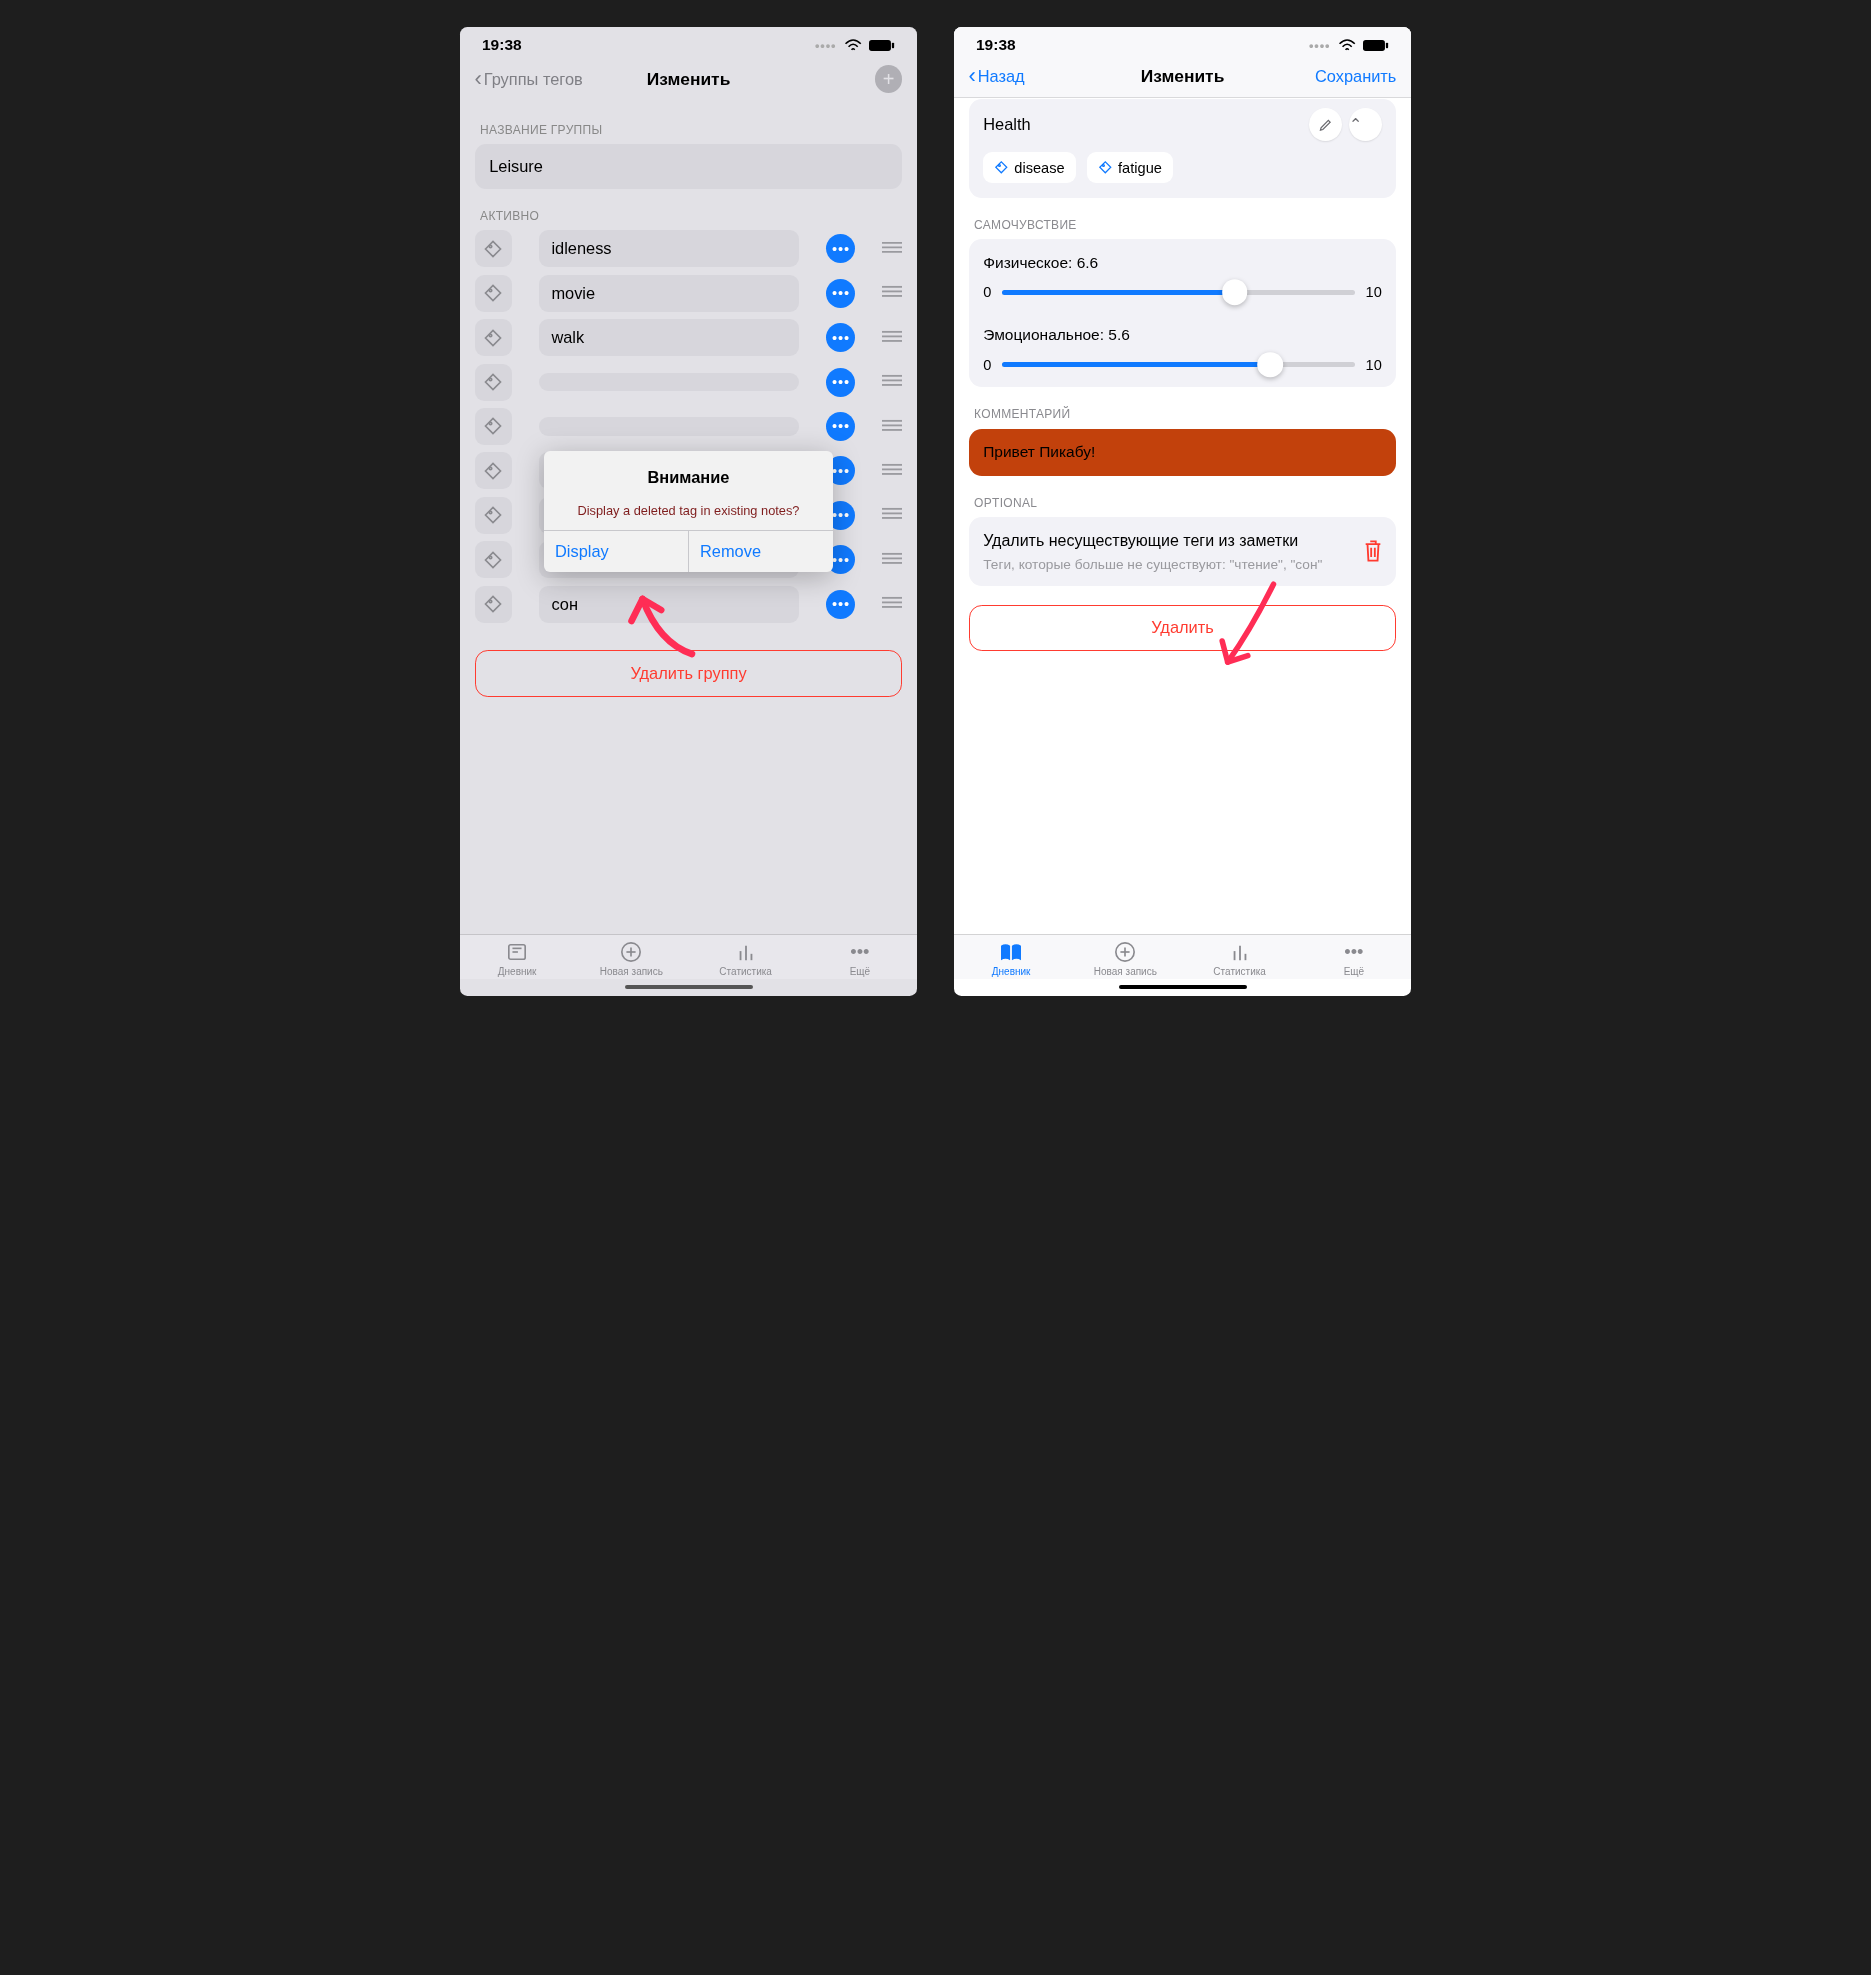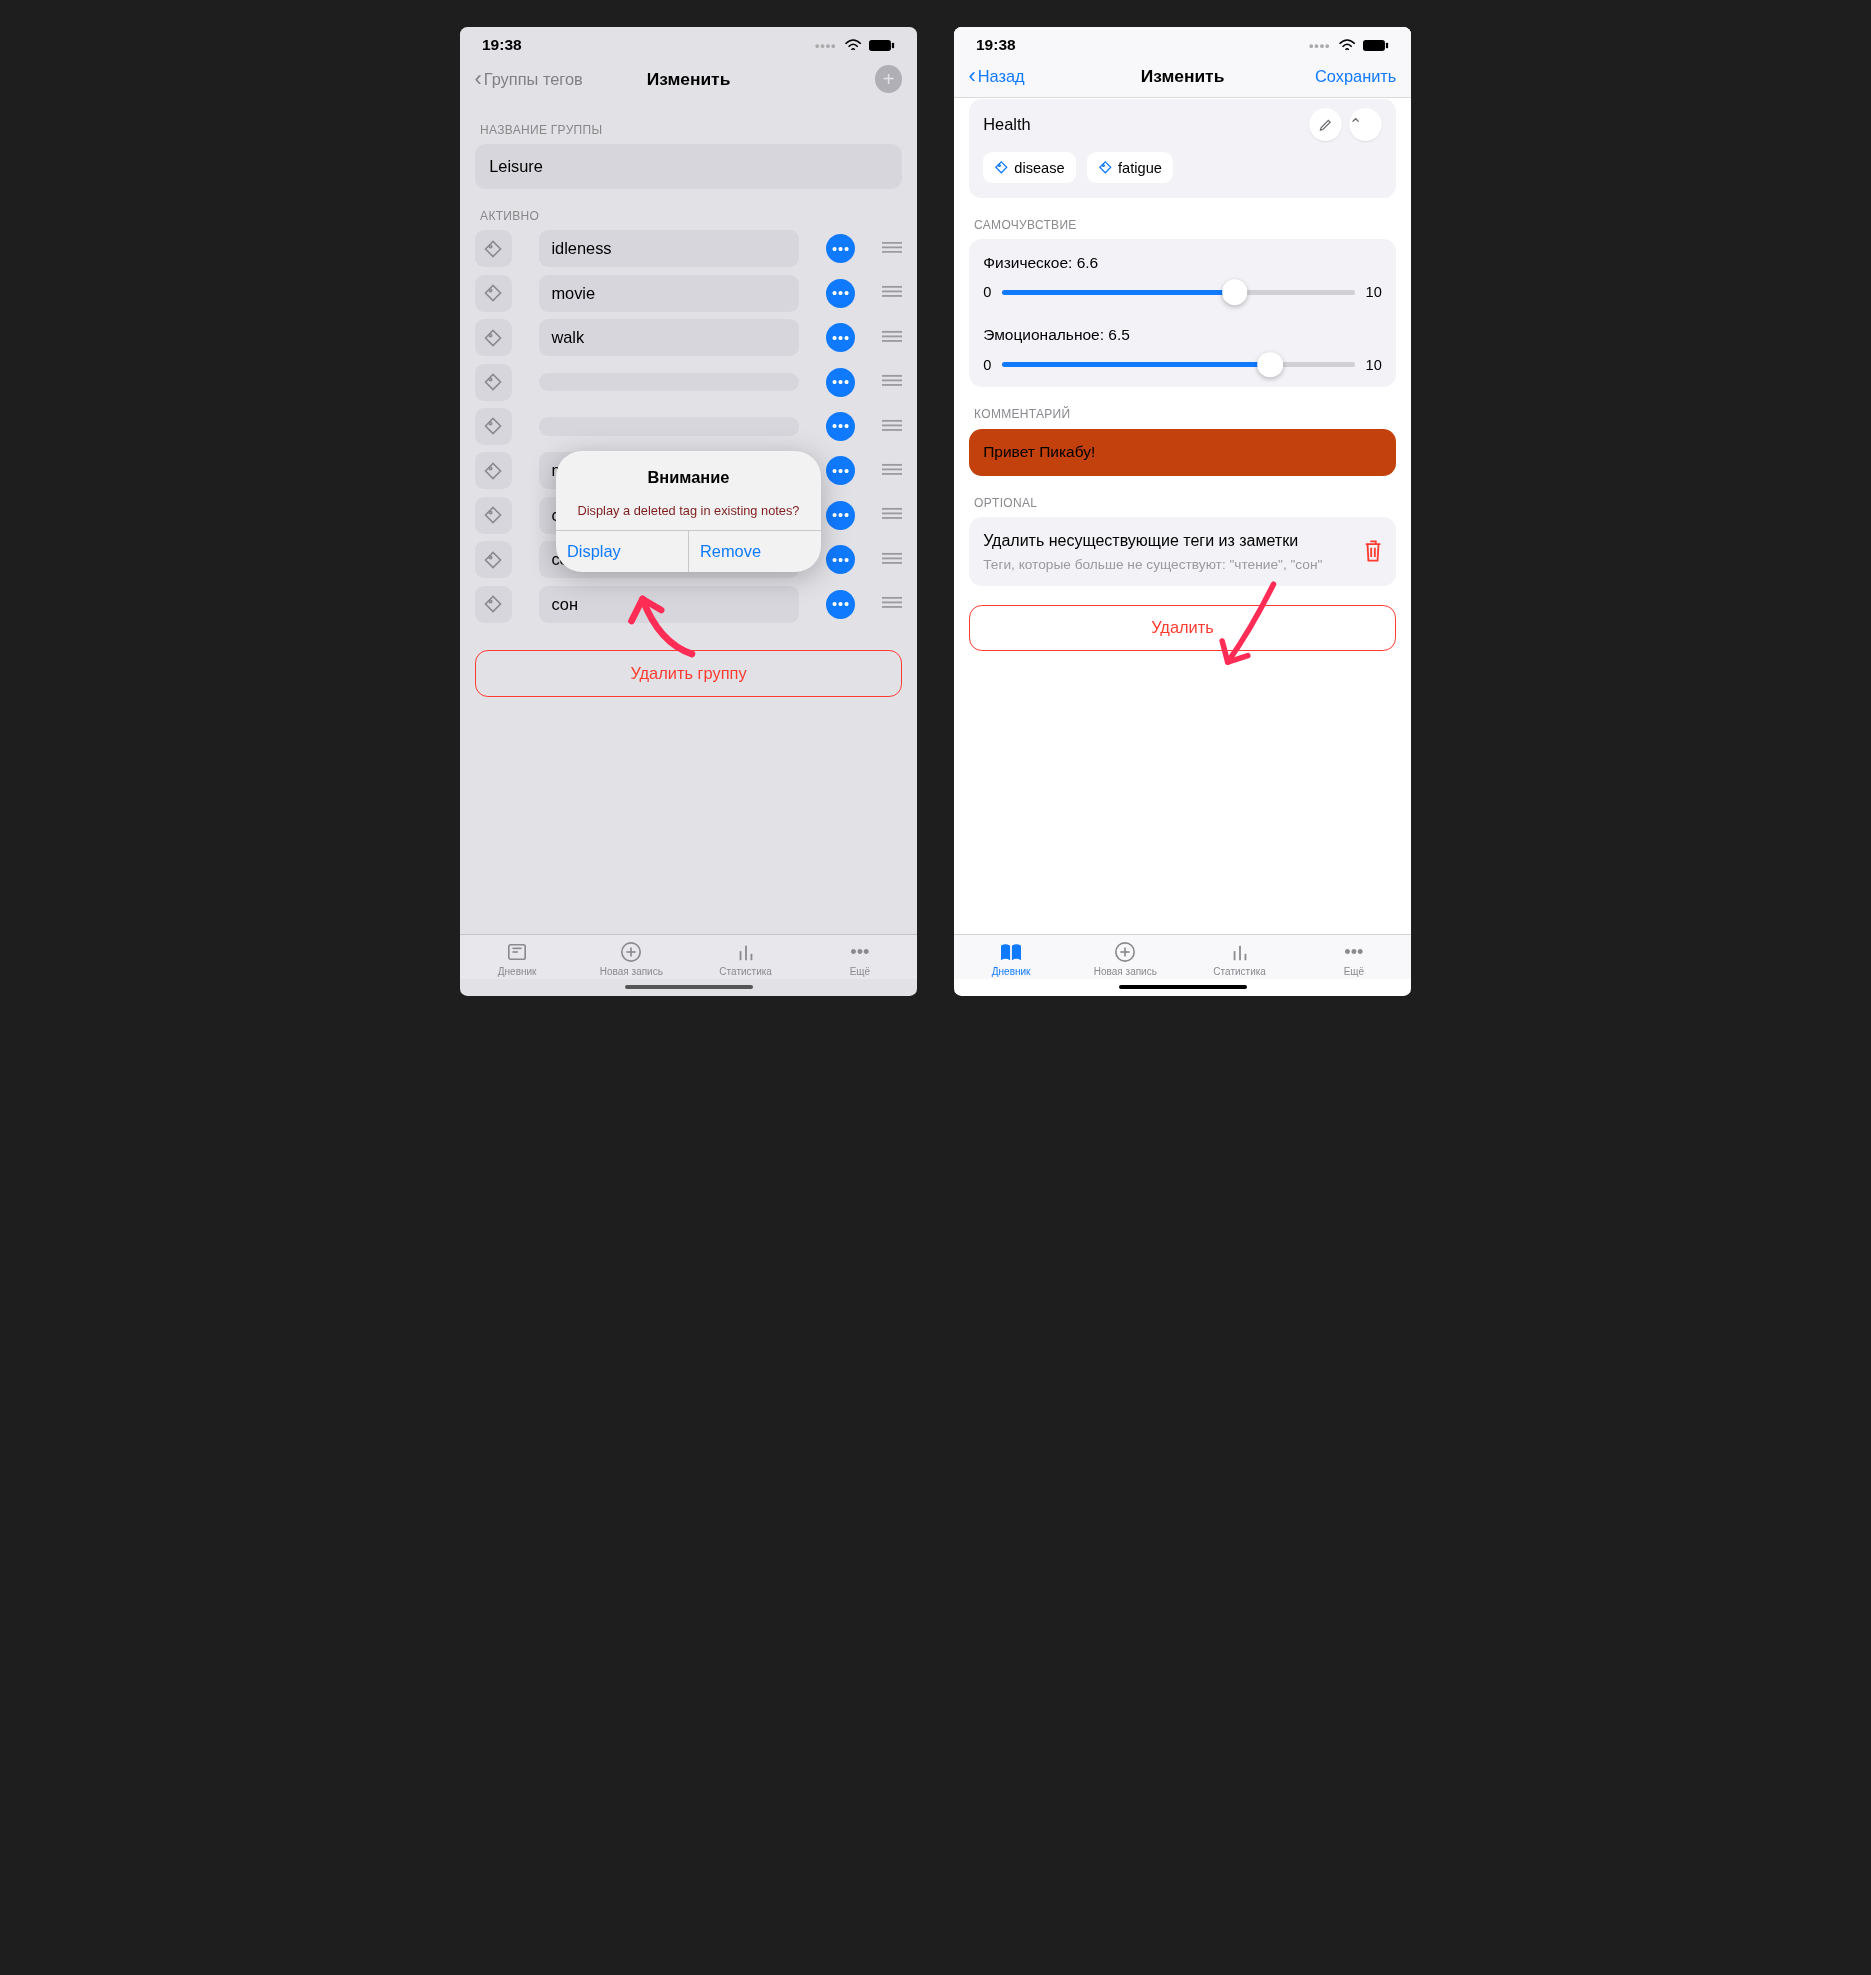--- a/index.html
+++ b/index.html
@@ -100,21 +100,21 @@
     margin-top:27.4px;
   }
 
   
   .overlay {
     position:absolute; inset:0; background:rgba(0,0,0,0.0);
     display:flex;align-items:center;justify-content:center;
     pointer-events:none;
   }
   .alert {
-    background:#f2f2f2;border-radius:26px;width:265px;
+    background:#f2f2f2;border-radius:6px;width:289px;
     box-shadow:0 5.5px 27.4px rgba(0,0,0,0.25);
     overflow:hidden;
   }
   .alert-header { padding:16.4px 16.4px 12.8px; text-align:center; }
   .alert-title { font-size:16.4px; font-weight:600; margin-bottom:3.7px; }
   .alert-msg { font-size:12.8px; color:#7f1d1d;margin-top:16px; }
   .alert-buttons { display:flex; border-top:0.5px solid #c8c8cc; }
   .alert-btn {
     flex:1; padding:11px; text-align:left; color:#107aff; font-size:16.4px;
   }
@@ -494,21 +494,21 @@
         <div class="slider-row">
           <span>0</span>
           <div class="slider-track">
             <div class="slider-fill" style="width:66%;"></div>
             <div class="slider-thumb" style="left:66%;"></div>
           </div>
           <span>10</span>
         </div>
       </div>
       <div class="slider-block">
-        <div class="slider-label">Эмоциональное: 6.5</div>
+        <div class="slider-label">Эмоциональное: 5.6</div>
         <div class="slider-row">
           <span>0</span>
           <div class="slider-track">
             <div class="slider-fill" style="width:76%;"></div>
             <div class="slider-thumb" style="left:76%;"></div>
           </div>
           <span>10</span>
         </div>
       </div>
     </div>

